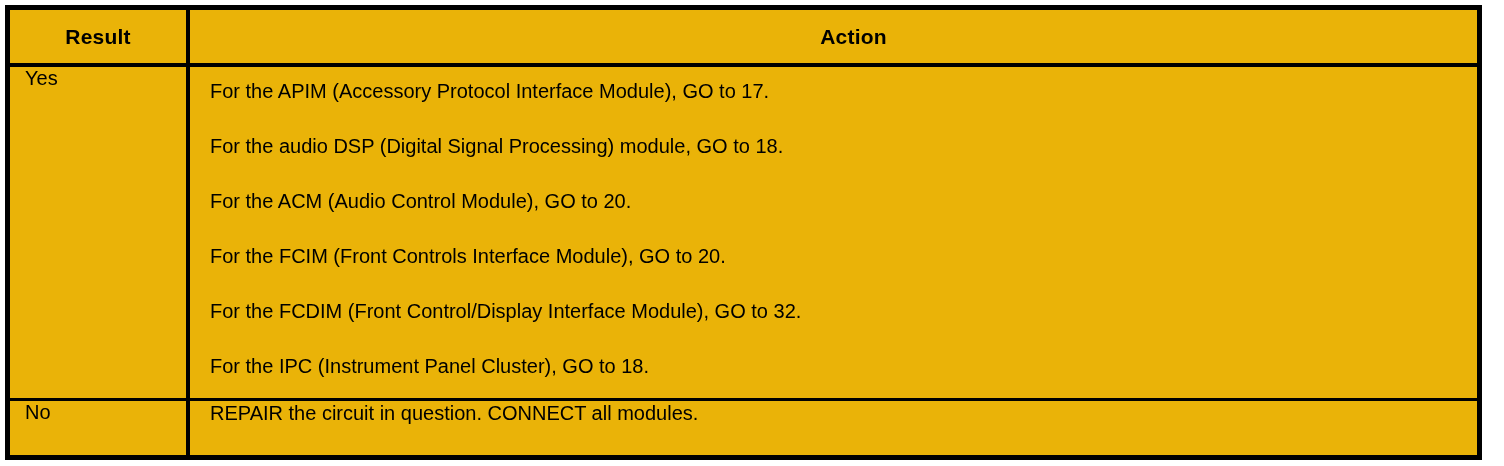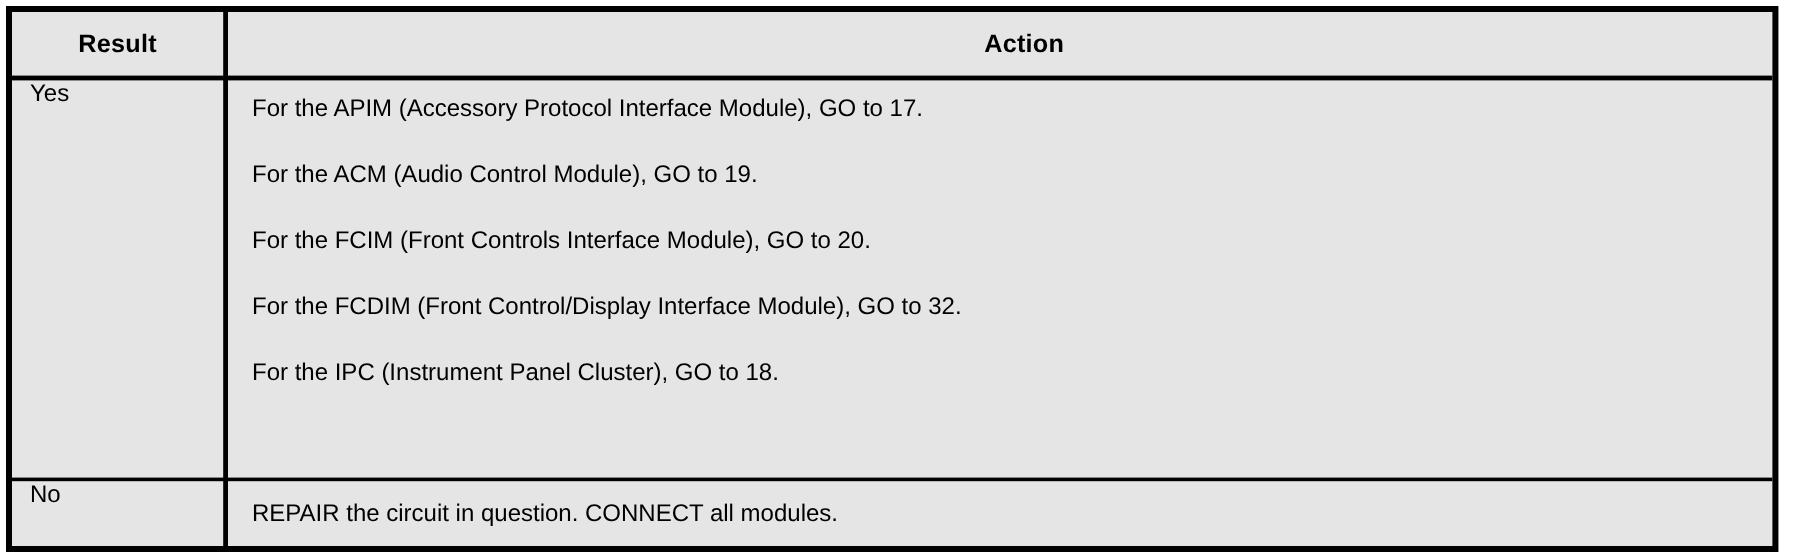--- a/index.html
+++ b/index.html
@@ -24,21 +24,21 @@
 
   
   .diag-table {
     position: absolute;
     left: 5px;
     top: 5px;
     width: 1477px;
     height: 455px;
     box-sizing: border-box;
     border: 5px solid #000000;
-    background: #e5e5e5;
+    background: #eab308;
   }
 
   
   .thead {
     position: absolute;
     left: 0;
     top: 0;
     right: 0;
     height: 57px;
     box-sizing: border-box;
@@ -127,21 +127,21 @@
   .action-line {
     font-size: 20px;
     line-height: 24px;
     margin-bottom: 31px;
     white-space: nowrap;
   }
   .action-line:last-child { margin-bottom: 0; }
 
   .cell-action.single {
     display: flex;
-    align-items: center;
+    align-items: flex-start;
   }
   .cell-action.single .action-single {
     font-size: 20px;
     line-height: 24px;
     white-space: nowrap;
   }
 </style>
 </head>
 <body>
 
@@ -158,21 +158,22 @@
 
     <div class="tbody">
 
       <div class="row row-yes">
         <div class="cell-result">
           <span>Yes</span>
         </div>
         <div class="cell-action">
           <div class="action-lines">
             <div class="action-line">For the APIM (Accessory Protocol Interface Module), GO to 17.</div>
-            <div class="action-line">For the ACM (Audio Control Module), GO to 19.</div>
+            <div class="action-line">For the audio DSP (Digital Signal Processing) module, GO to 18.</div>
+            <div class="action-line">For the ACM (Audio Control Module), GO to 20.</div>
             <div class="action-line">For the FCIM (Front Controls Interface Module), GO to 20.</div>
             <div class="action-line">For the FCDIM (Front Control/Display Interface Module), GO to 32.</div>
             <div class="action-line">For the IPC (Instrument Panel Cluster), GO to 18.</div>
           </div>
         </div>
       </div>
 
       <div class="row row-no">
         <div class="cell-result">
           <span>No</span>

